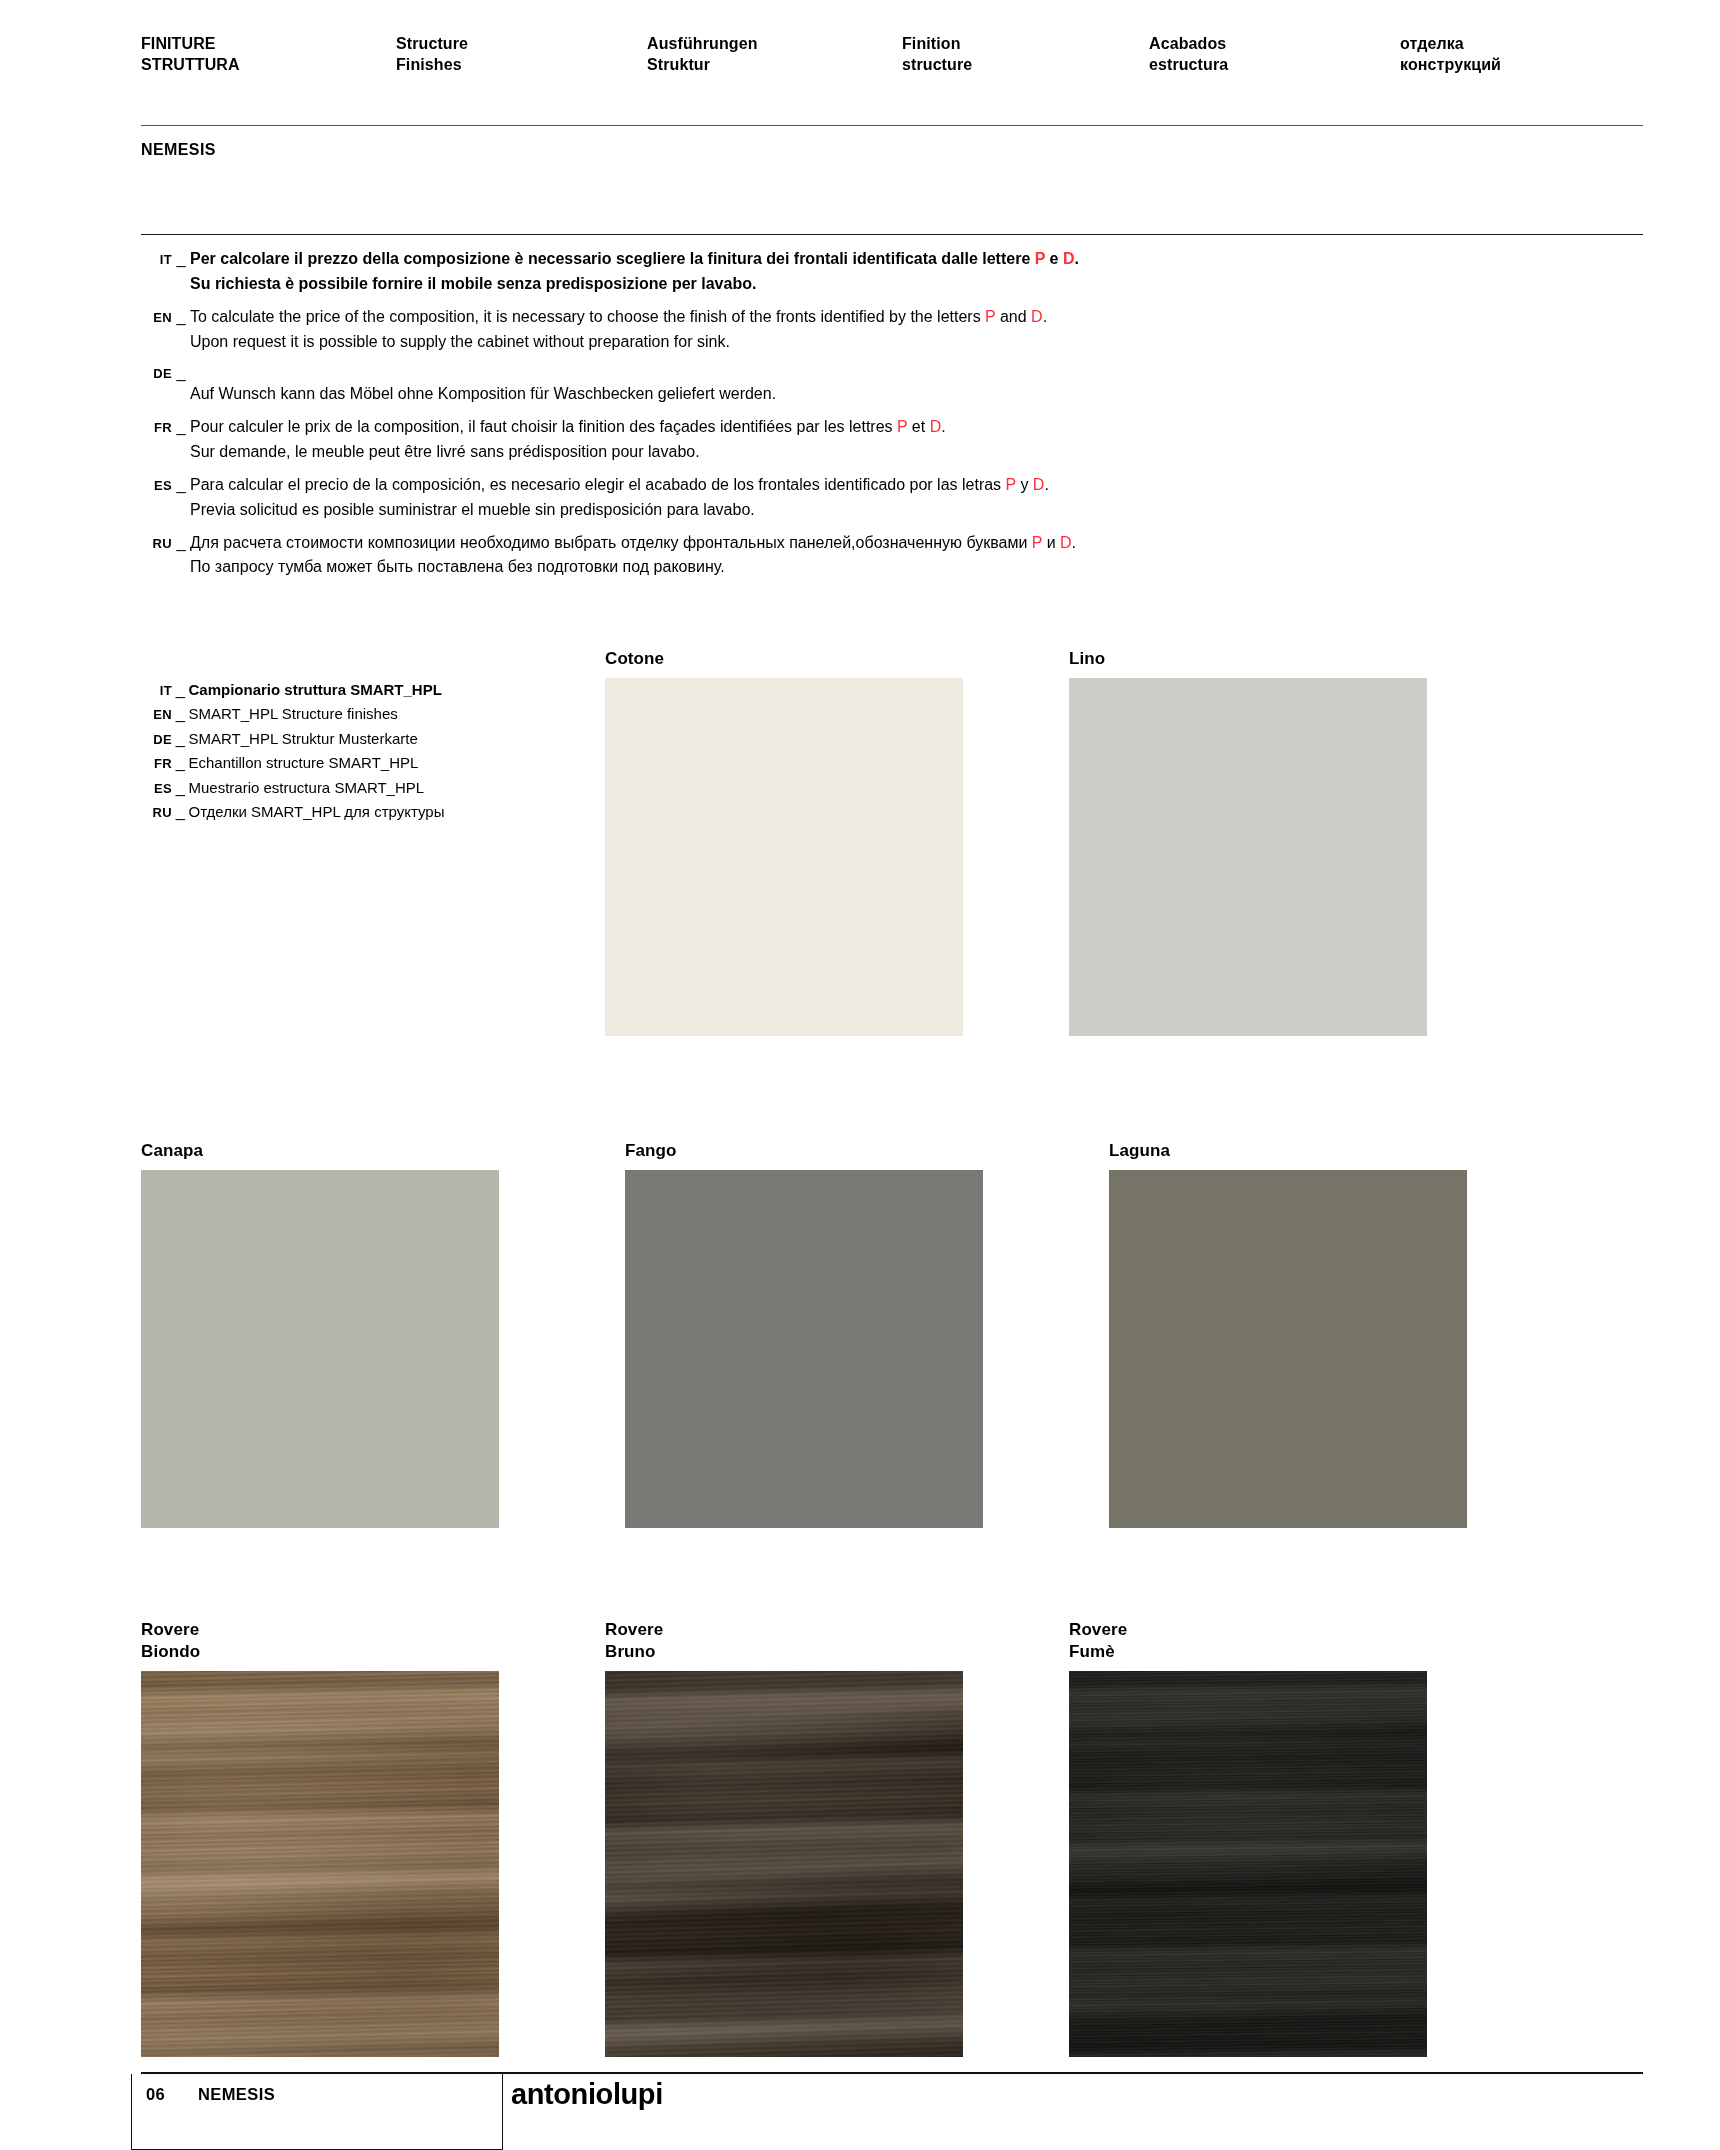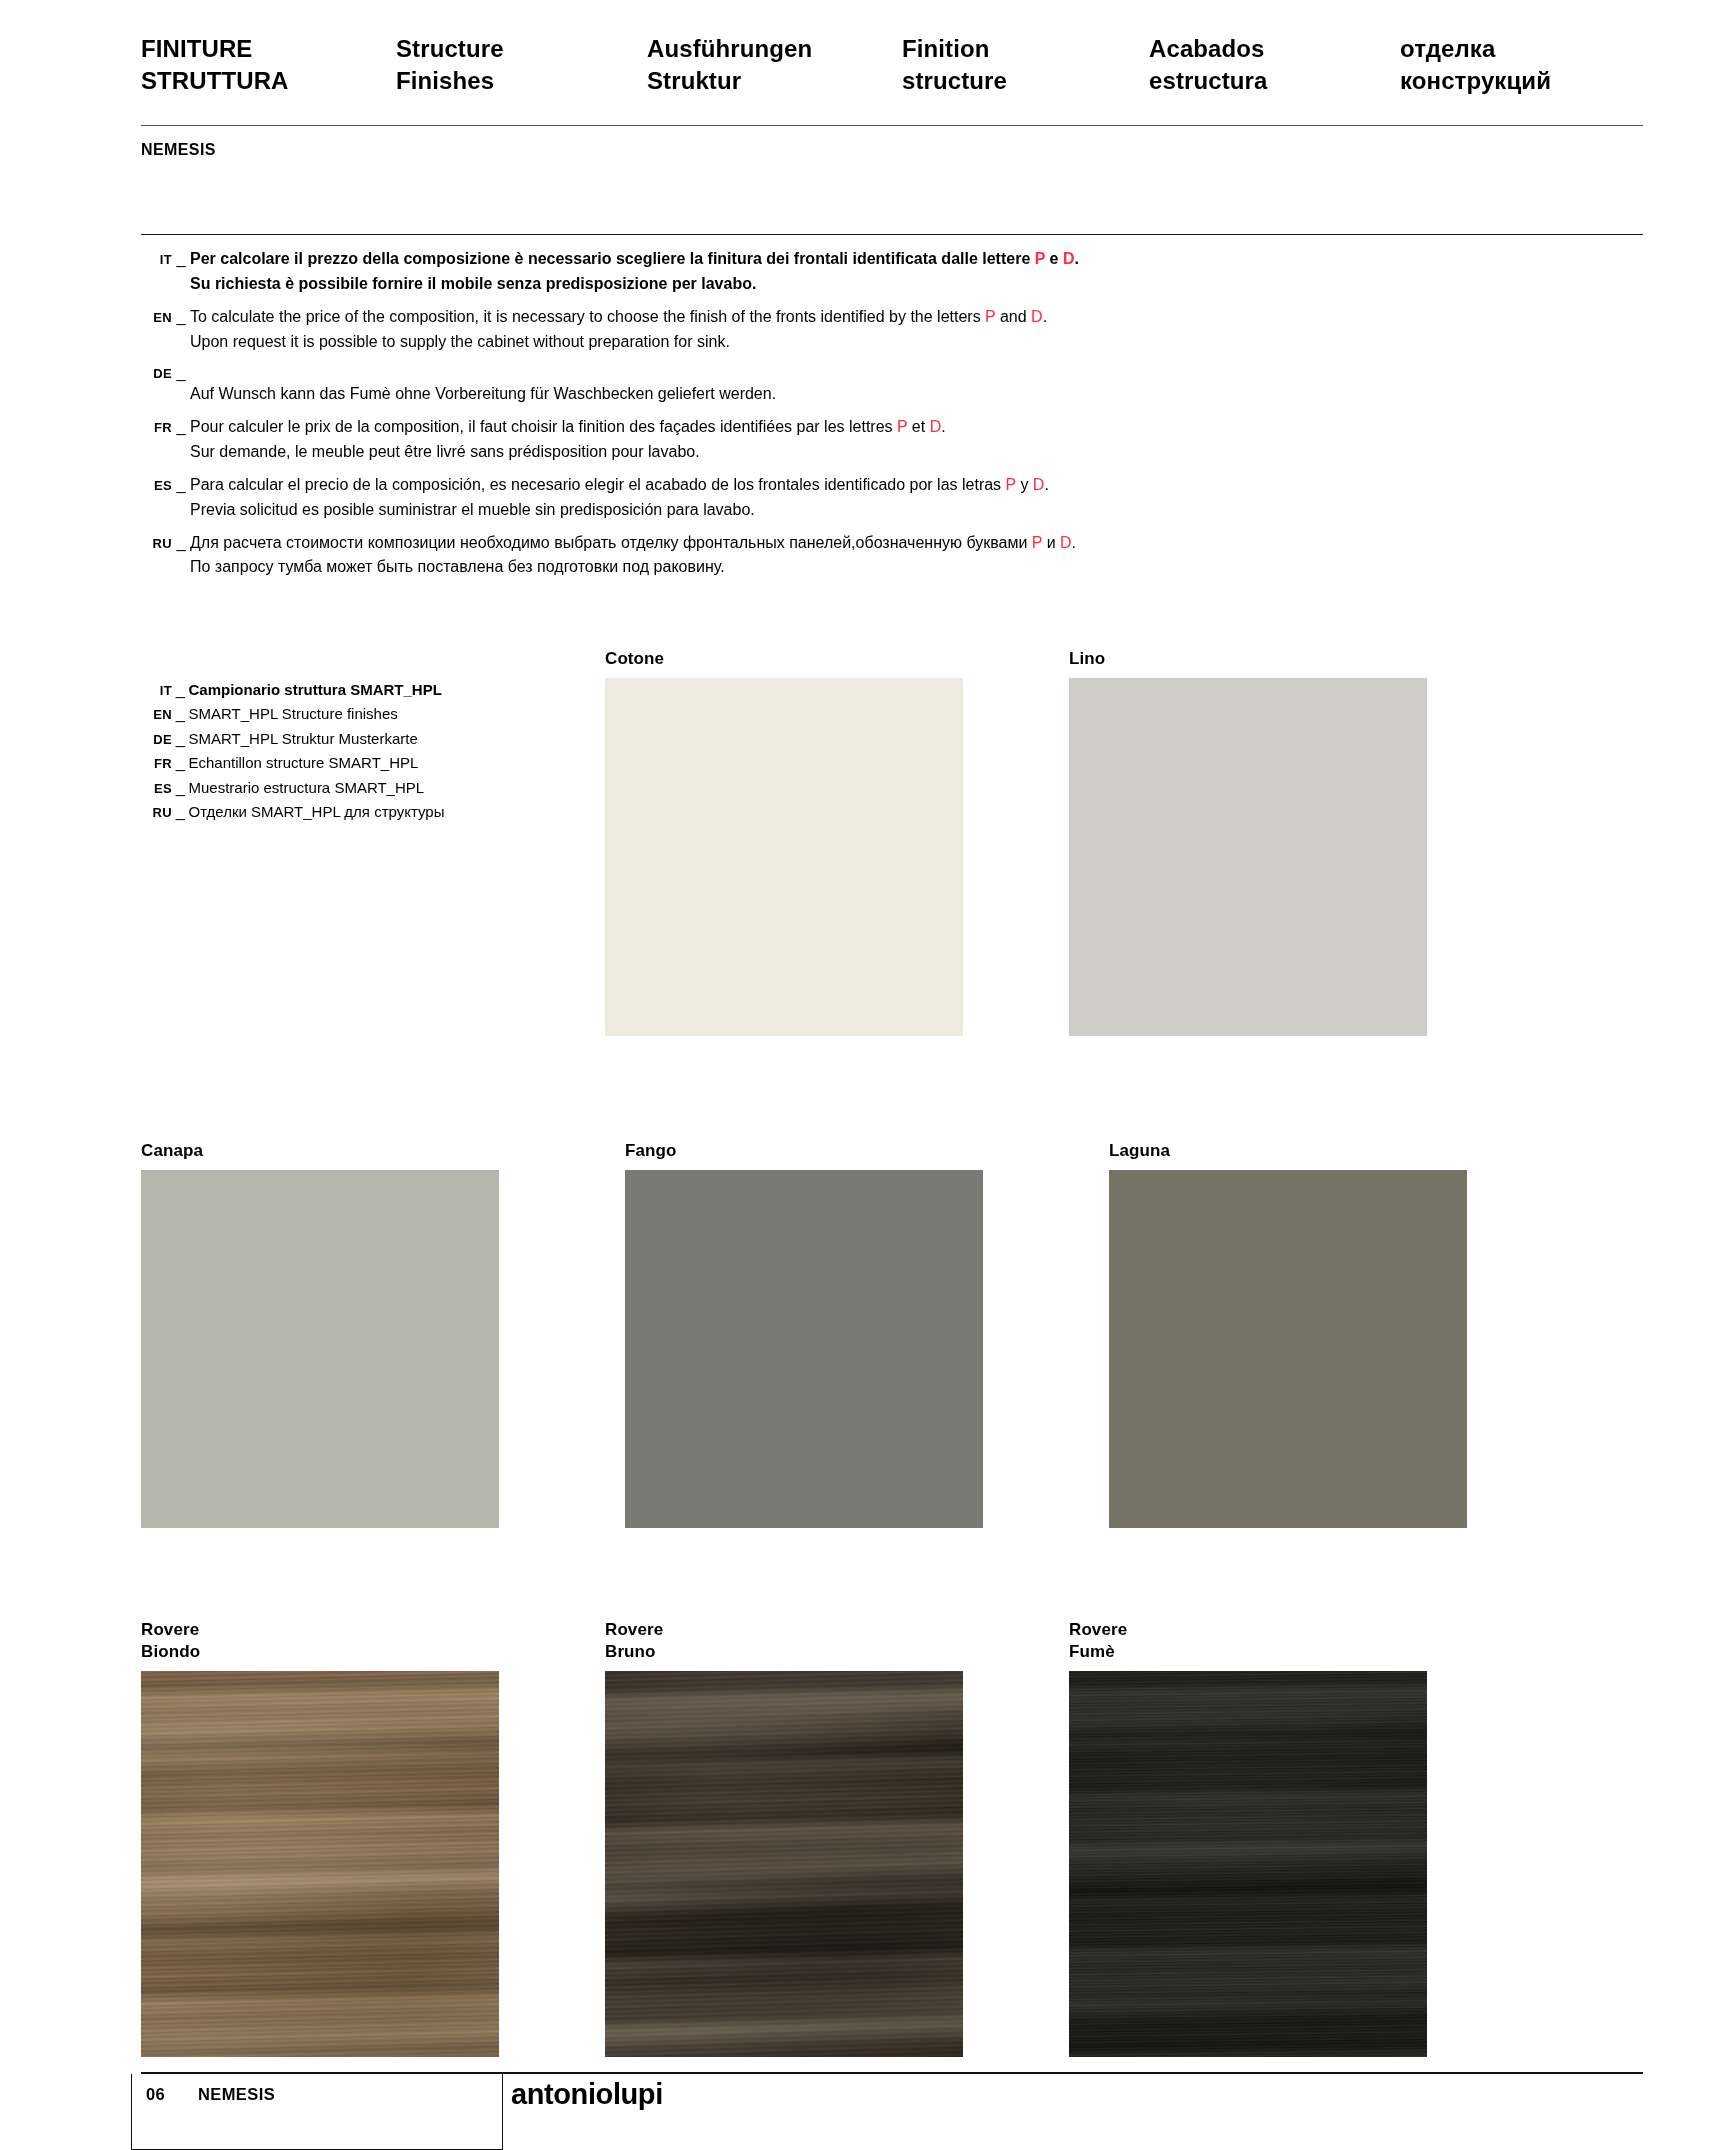--- a/index.html
+++ b/index.html
@@ -23,21 +23,21 @@
   .header {
     position: absolute;
     left: 141px;
     top: 33px;
     width: 1502px;
     display: flex;
     align-items: flex-start;
   }
   .hcol {
     font-weight: bold;
-    font-size: 24px;
+    font-size: 16px;
     line-height: 1.32;
     letter-spacing: 0.1px;
   }
   .hcol.c0 { width: 255px; }
   .hcol.c1 { width: 251px; }
   .hcol.c2 { width: 255px; }
   .hcol.c3 { width: 247px; }
   .hcol.c4 { width: 251px; }
   .hcol.c5 { width: 241px; }
   .hcol .l2 { display: block; }
@@ -355,21 +355,21 @@
     </div>
 
     <div class="note">
       <div class="note-line">
         <span class="lang">DE</span>
         <span class="dash">_</span>
       </div>
       <div class="note-line cont">
         <span class="lang"></span>
         <span class="dash"></span>
-        <span class="note-txt">Auf Wunsch kann das Fumè ohne Vorbereitung für Waschbecken geliefert werden.</span>
+        <span class="note-txt">Auf Wunsch kann das Möbel ohne Komposition für Waschbecken geliefert werden.</span>
       </div>
     </div>
 
     <div class="note">
       <div class="note-line">
         <span class="lang">FR</span>
         <span class="dash">_</span>
         <span class="note-txt"><span>Pour calculer le prix de la composition, il faut choisir la finition des façades identifiées par les lettres </span><span class="red">P</span><span> et </span><span class="red">D</span><span>.</span></span>
       </div>
       <div class="note-line cont">

